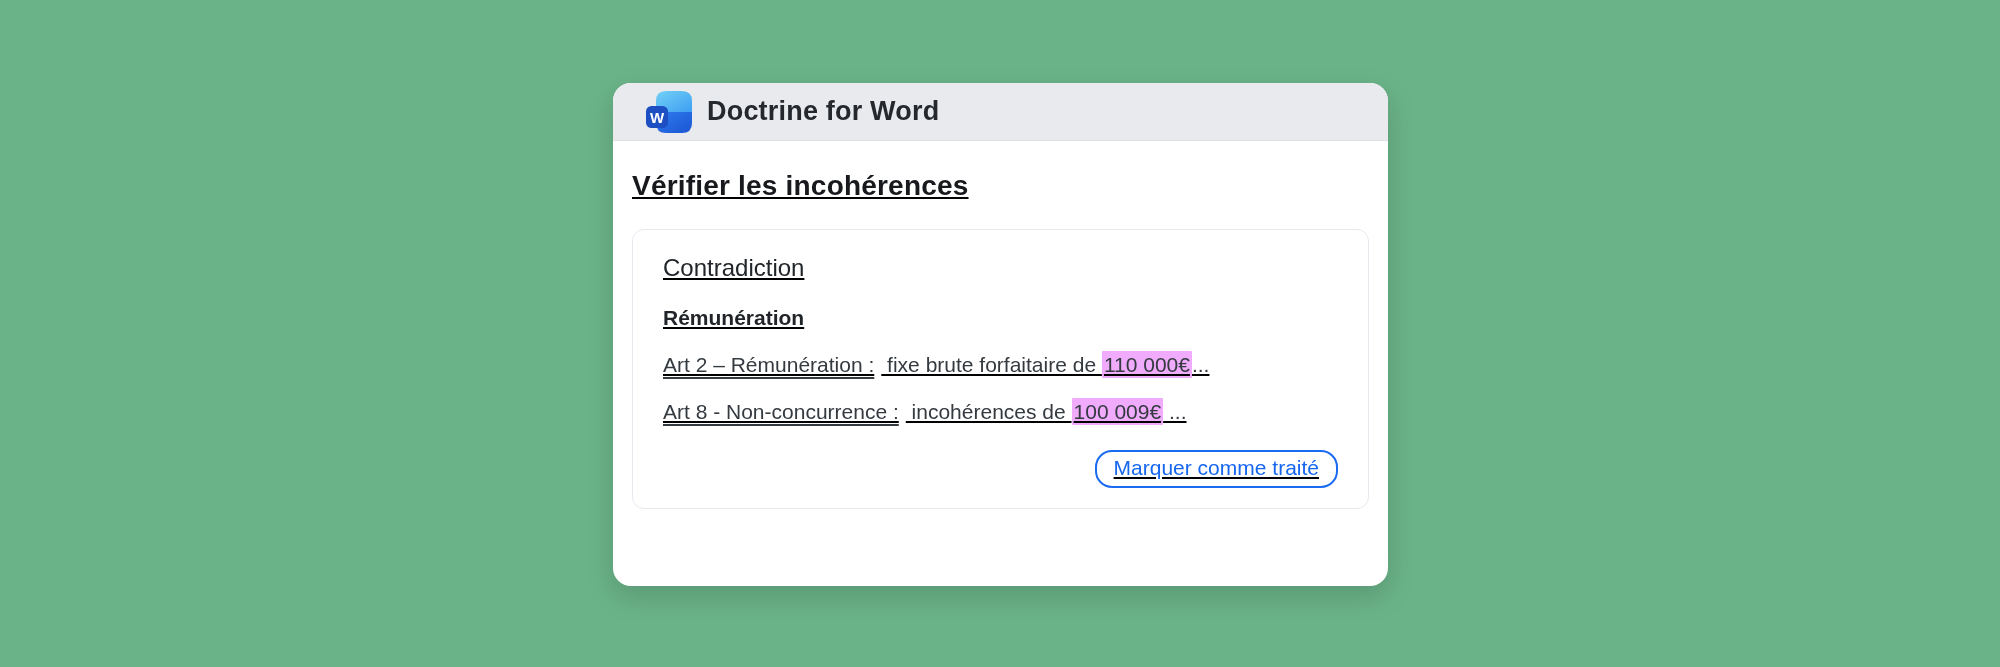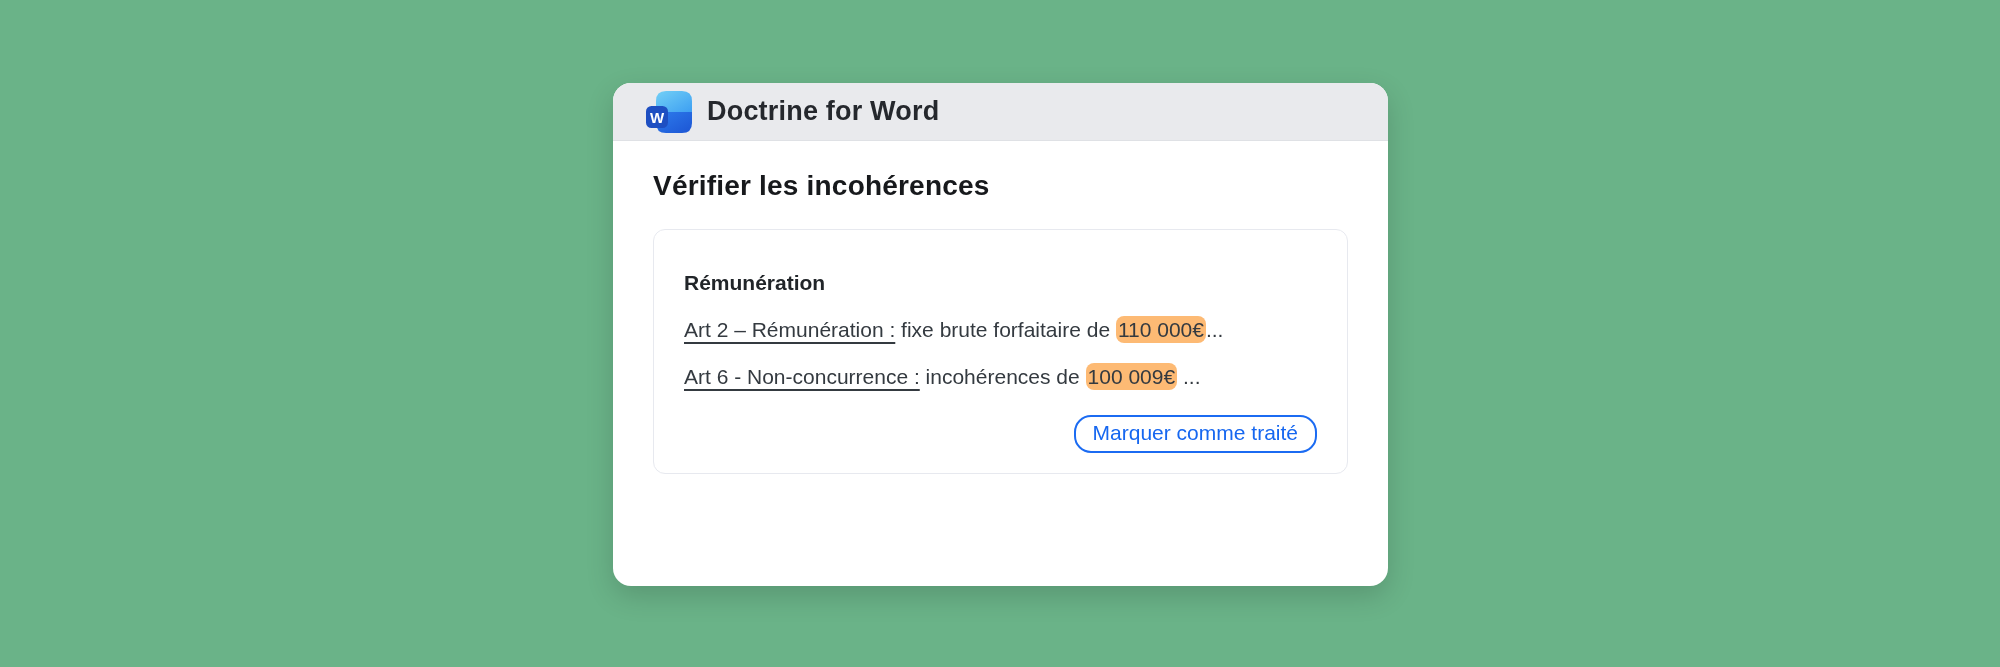--- a/index.html
+++ b/index.html
@@ -30,42 +30,42 @@
     gap: 15px;
   }
   .app-icon { display: inline-flex; width: 46px; height: 42px; }
   .header-title {
     font-size: 27px;
     font-weight: 700;
     color: #25282d;
     letter-spacing: .2px;
     text-align: right;
   }
-  .panel-body { padding: 0 40px; }
+  .panel-body { padding: 0 19px; text-decoration: underline; }
   .page-title {
     font-size: 28px;
     font-weight: 600;
     color: #17191c;
     margin: 29px 0 0;
     letter-spacing: .2px;
   }
   .card {
     margin-top: 27px;
     border: 1.5px solid #e7e9ef;
     border-radius: 12px;
     padding: 24px 30px 20px;
     box-sizing: border-box;
   }
   .card-title {
     font-size: 24px;
     font-weight: 400;
     color: #212529;
   }
   .issue-title {
-    margin-top: 17px;
+    margin-top: 24px;
     font-size: 21px;
     font-weight: 700;
     color: #212529;
   }
   .issue-desc {
     margin-top: 3px;
     font-size: 21px;
     line-height: 29px;
     color: #343a40;
     max-width: 595px;
@@ -75,25 +75,25 @@
     font-size: 21px;
     color: #343a40;
   }
   .clause-label {
     text-decoration: underline;
     text-underline-offset: 5px;
     text-decoration-thickness: 1.5px;
     color: #343a40;
     cursor: pointer;
   }
-  .clause-text { }
+  .clause-text { margin-left: 7px; }
   .hl {
-    background: #fdba74;
+    background: #f0abfc;
     padding: 2px 2px;
-    border-radius: 8px;
+    border-radius: 1px;
   }
   .card-footer {
     display: flex;
     justify-content: flex-end;
     margin-top: 26px;
   }
   .btn {
     font-family: "Liberation Sans", sans-serif;
     font-size: 21px;
     color: #1667f0;
@@ -130,29 +130,30 @@
         <text x="11" y="31.5" text-anchor="middle" font-size="15" font-weight="700" fill="#ffffff">W</text>
       </svg>
     </span>
     <span class="header-title">Doctrine for Word</span>
   </div>
 
   <div class="panel-body">
     <h1 class="page-title">Vérifier les incohérences</h1>
 
     <div class="card">
+      <div class="card-title">Contradiction</div>
 
       <div class="issue-title">Rémunération</div>
 
       <p class="clause">
         <span class="clause-label">Art 2 – Rémunération :</span><span class="clause-text"> fixe brute forfaitaire de </span><span class="hl">110 000€</span><span>...</span>
       </p>
 
       <p class="clause">
-        <span class="clause-label">Art 6 - Non-concurrence :</span><span class="clause-text"> incohérences de </span><span class="hl">100 009€</span><span> ...</span>
+        <span class="clause-label">Art 8 - Non-concurrence :</span><span class="clause-text"> incohérences de </span><span class="hl">100 009€</span><span> ...</span>
       </p>
 
       <div class="card-footer">
         <button class="btn">Marquer comme traité</button>
       </div>
     </div>
   </div>
 
 </div>
 

